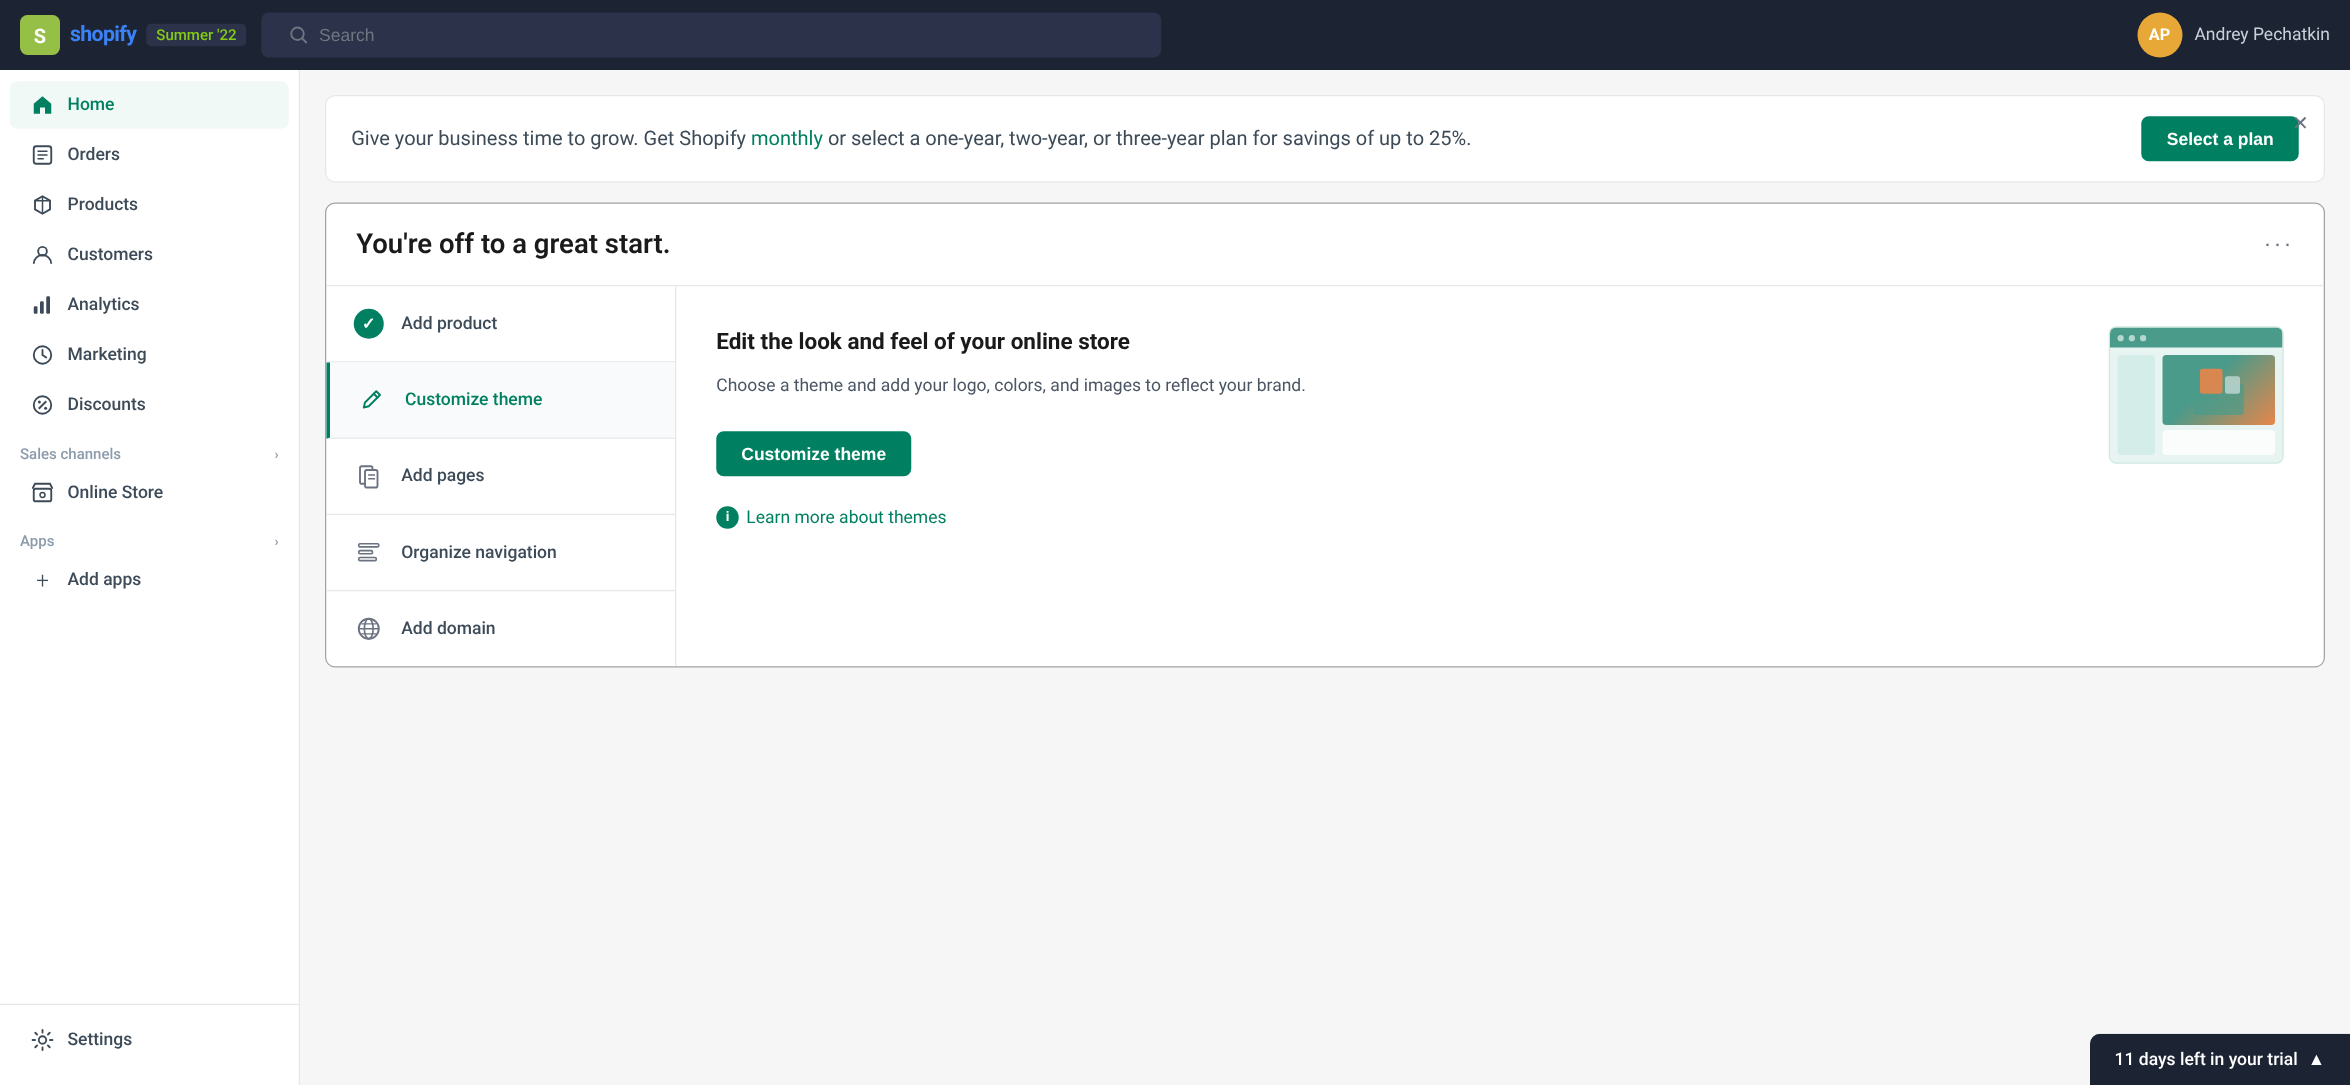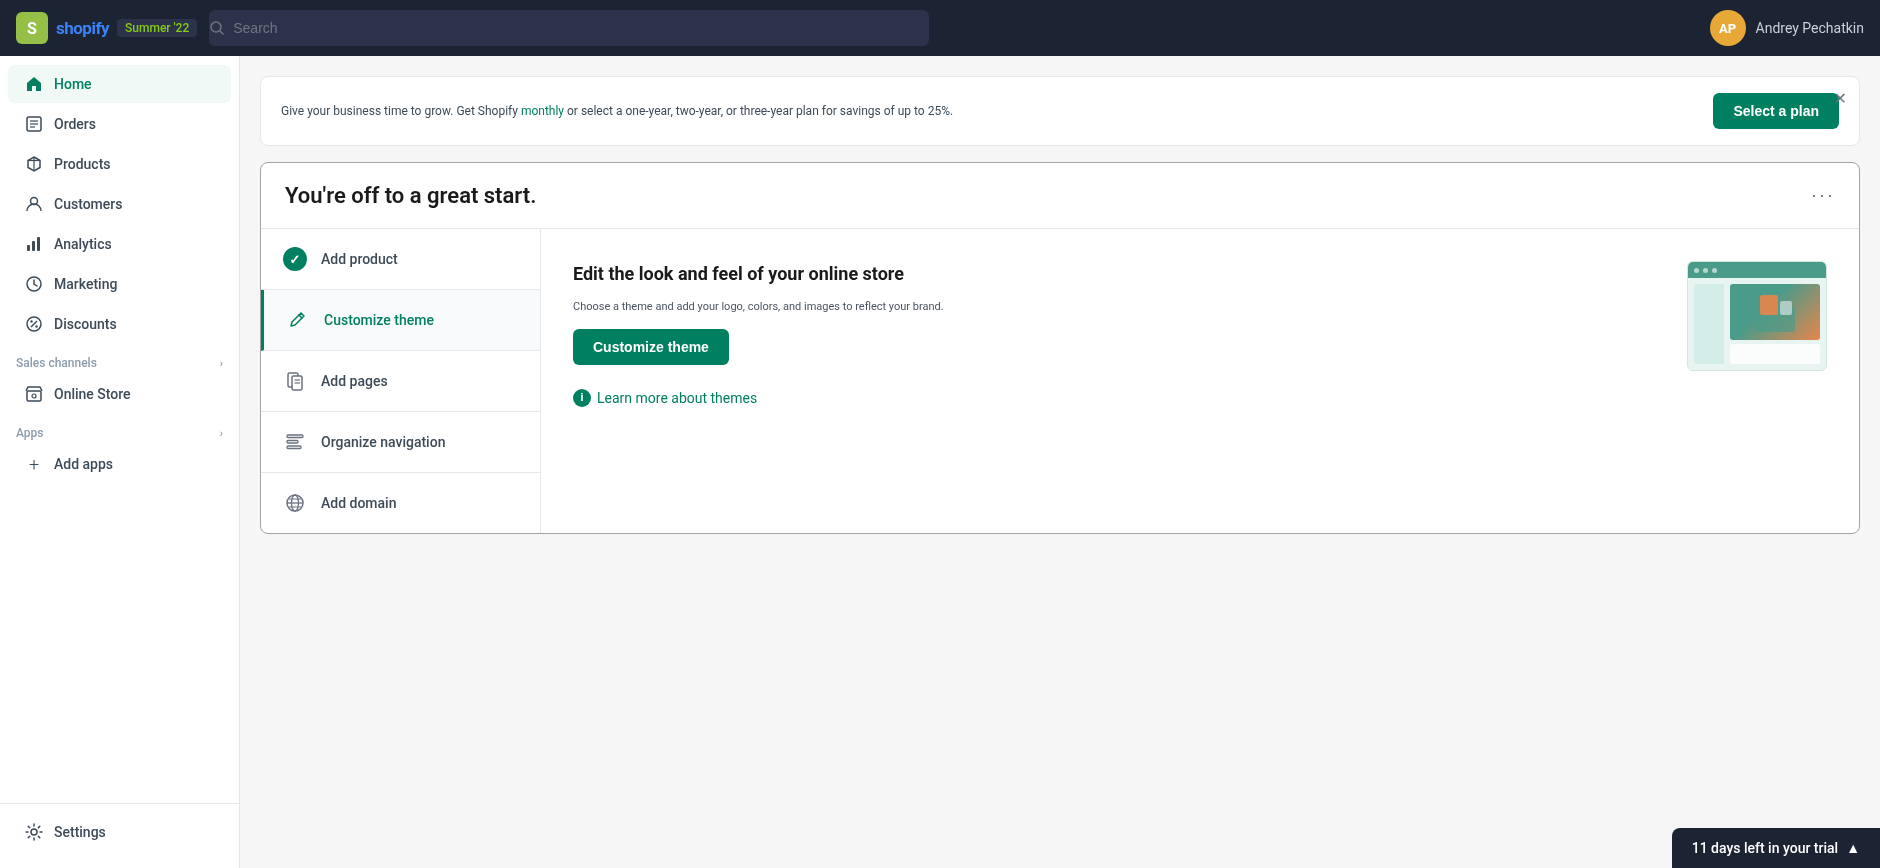--- a/index.html
+++ b/index.html
@@ -9,21 +9,21 @@
     .topbar {
       display: flex; align-items: center; background: #1a1a2e; height: 56px; padding: 0 16px; gap: 12px; flex-shrink: 0;
       background: #1c2333;
     }
     .topbar-logo { display: flex; align-items: center; gap: 8px; }
     .shopify-icon { width: 32px; height: 32px; }
     .shopify-badge {
       background: #2c3249; color: #84cc16; font-size: 12px; padding: 2px 8px; border-radius: 4px; font-weight: 500;
     }
     .topbar-search {
-      flex: 1; display: flex; align-items: center; background: #2c3249; border-radius: 6px; padding: 0 0; height: 36px; gap: 8px;
+      flex: 1; display: flex; align-items: center; background: #2c3249; border-radius: 6px; padding: 0 22px; height: 36px; gap: 8px;
       max-width: 720px;
     }
     .topbar-search input {
       background: transparent; border: none; outline: none; color: #c9d1d9; font-size: 14px; flex: 1;
     }
     .topbar-search input::placeholder { color: #6e7681; }
     .topbar-right { margin-left: auto; display: flex; align-items: center; gap: 10px; }
     .avatar { width: 36px; height: 36px; border-radius: 50%; background: #e8a838; display: flex; align-items: center; justify-content: center; color: white; font-weight: 700; font-size: 13px; }
     .user-name { color: #c9d1d9; font-size: 14px; }
 
@@ -44,21 +44,21 @@
     .sidebar-section-label .chevron { font-size: 11px; color: #8c9bab; }
     .sidebar-footer { margin-top: auto; border-top: 1px solid #e5e7eb; padding: 8px 0; }
 
     
     .content { flex: 1; overflow-y: auto; padding: 20px; position: relative; }
 
     
     .banner {
       background: white; border: 1px solid #e5e7eb; border-radius: 8px; padding: 16px 20px; display: flex; align-items: center; gap: 16px; margin-bottom: 16px; position: relative;
     }
-    .banner-text { flex: 1; font-size: 12px; color: #3d4b58; line-height: 1.5; }
+    .banner-text { flex: 1; font-size: 16px; color: #3d4b58; line-height: 1.5; }
     .banner-text a { color: #008060; text-decoration: none; }
     .btn-primary {
       background: #008060; color: white; border: none; border-radius: 6px; padding: 10px 20px; font-size: 14px; font-weight: 600; cursor: pointer; white-space: nowrap;
     }
     .banner-close { position: absolute; top: 12px; right: 12px; cursor: pointer; color: #6b7280; font-size: 16px; background: none; border: none; }
 
     
     .setup-card {
       background: white; border: 1px solid #a3a3a3; border-radius: 8px; overflow: hidden;
     }
@@ -78,21 +78,21 @@
     .step-item:last-child { border-bottom: none; }
     .step-item.active { background: #f9fafb; border-left: 3px solid #008060; }
     .step-icon { width: 28px; height: 28px; display: flex; align-items: center; justify-content: center; flex-shrink: 0; }
     .step-check { width: 24px; height: 24px; border-radius: 50%; background: #008060; display: flex; align-items: center; justify-content: center; }
     .step-check::after { content: '✓'; color: white; font-size: 13px; font-weight: 700; }
 
     
     .step-detail { flex: 1; padding: 32px 32px 32px 32px; display: flex; gap: 8px; align-items: flex-start; }
     .step-detail-content { flex: 1; }
     .step-detail-title { font-size: 18px; font-weight: 700; color: #1a1a1a; margin-bottom: 12px; line-height: 1.4; }
-    .step-detail-desc { font-size: 11px; color: #4b5563; line-height: 1.6; margin-bottom: 13px; }
+    .step-detail-desc { font-size: 14px; color: #4b5563; line-height: 1.6; margin-bottom: 24px; }
 
     
     .theme-preview {
       width: 140px; height: 110px; background: #e8f4f1; border-radius: 6px; overflow: hidden; position: relative; border: 1px solid #d1e7e0;
     }
     .theme-preview-header { height: 16px; background: #4a9b8a; display: flex; align-items: center; gap: 4px; padding: 0 6px; }
     .theme-preview-dot { width: 5px; height: 5px; border-radius: 50%; background: rgba(255,255,255,0.6); }
     .theme-preview-body { padding: 6px; display: flex; gap: 6px; height: calc(100% - 16px); }
     .theme-preview-sidebar { width: 30px; background: #d4ede8; border-radius: 3px; }
     .theme-preview-main { flex: 1; display: flex; flex-direction: column; gap: 4px; }

